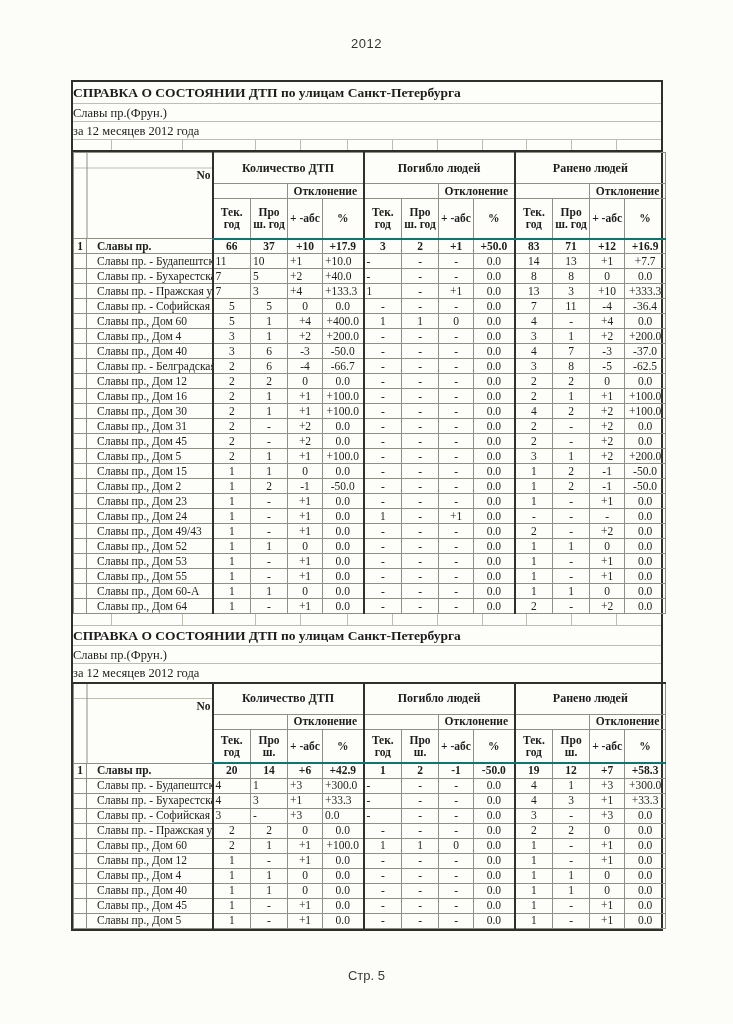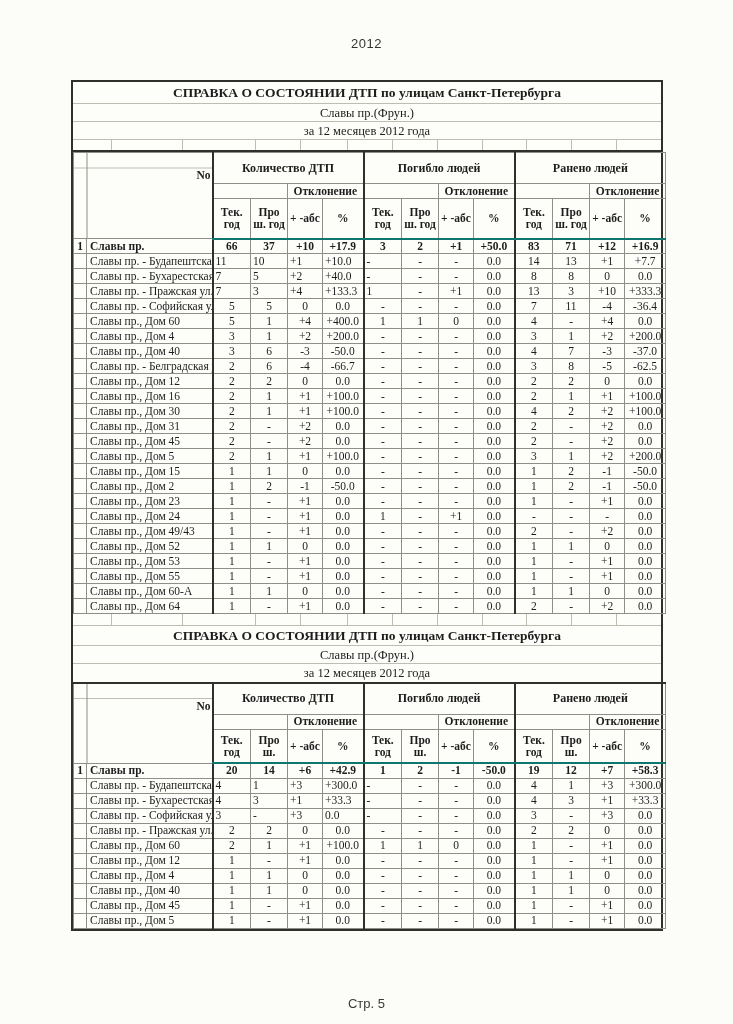--- a/index.html
+++ b/index.html
@@ -13,30 +13,30 @@
   .year-label {
     position:absolute; top:36px; left:0; width:100%;
     text-align:center;
     font-family:"Liberation Sans", sans-serif;
     font-size:13px; color:#333; letter-spacing:.5px;
   }
   .footer-label {
     position:absolute; top:968px; left:0; width:100%;
     text-align:center;
     font-family:"Liberation Sans", sans-serif;
-    font-size:13px; color:#3a3a3a;margin-top:28px;
+    font-size:13px; color:#3a3a3a;
   }
   .sheet {
     position:absolute; left:71px; top:80px; width:592px;
     border:2px solid #2f2f2c;
     background:#fdfdfa;
   }
   
   .title-row {
-    text-align:center;
+    text-align:left;
     border-bottom:1px solid #bdbdb4;
     overflow:hidden; white-space:nowrap;
   }
   .title-main { font-weight:bold; font-size:13.5px; height:22px; line-height:22px; }
   .title-sub  { font-size:12.5px; height:18px; line-height:18px; }
   
   .band { position:relative; height:12px; }
   .band i { position:absolute; top:0; bottom:0; width:1px; background:#bdbdb4; }
   .band-above-header { border-bottom:2px solid #2f2f2c; }
   .band-below-table  { border-bottom:1px solid #bdbdb4; }
@@ -66,21 +66,21 @@
   tr.subrow-2 th { height:34px; }
   th.no-head {
     text-align:right; vertical-align:top; padding-left:1px; padding-top:16px;
     font-weight:bold; font-size:11.5px;
     background-image:
       linear-gradient(90deg, transparent 0, transparent 12px, #8f8f87 12px, #8f8f87 13px, transparent 13px),
       linear-gradient(180deg, transparent 0, transparent 14px, #bdbdb4 14px, #bdbdb4 15px, transparent 15px);
   }
   .group-start { border-left:2px solid #2f2f2c; }
   thead tr:last-child th { border-bottom:2px solid #0f766e; }
-  td.name-cell { text-align:left; padding-left:3px; }
+  td.name-cell { text-align:left; padding-left:10px; }
   td.left { text-align:left; padding-left:2px; }
   tr.bold-row td { font-weight:bold; }
 </style>
 </head>
 <body>
 
 <div class="year-label">2012</div>
 
 <div class="sheet">
 

